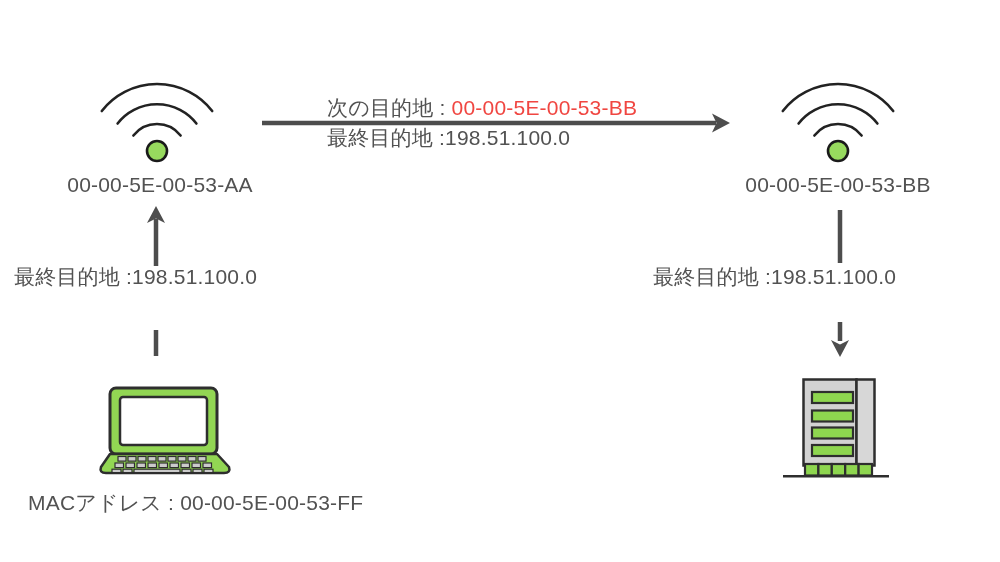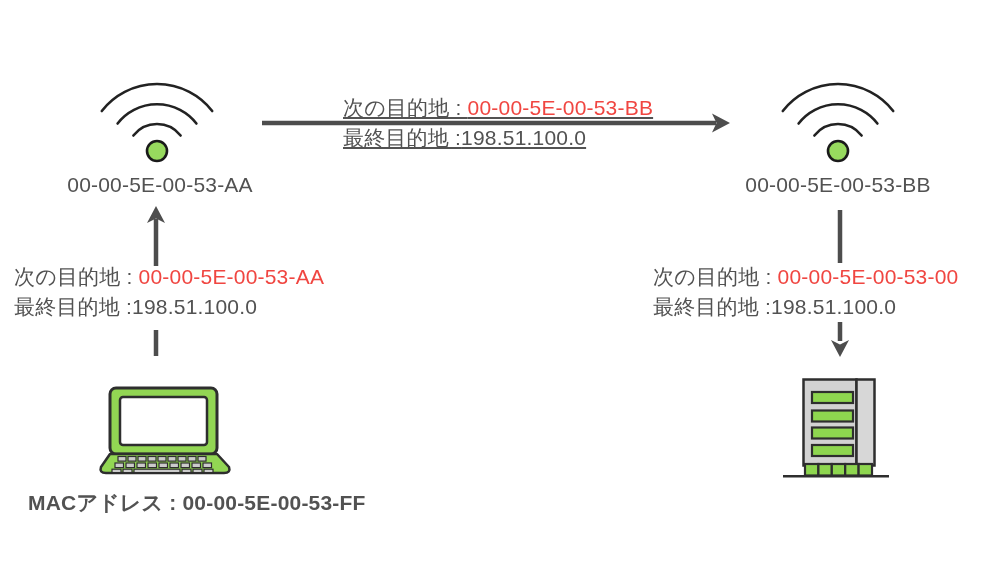--- a/index.html
+++ b/index.html
@@ -40,44 +40,42 @@
     <path d="M 33.4 63.5 A 30 30 0 0 1 80.6 63.5" fill="none" stroke="#222222" stroke-width="2.6" stroke-linecap="round"></path>
     <circle cx="57" cy="79" r="10" fill="#97DA5E" stroke="#1A1A1A" stroke-width="2.6"></circle>
   </svg>
   <div class="txt center" style="left:838px; top:170px;">00-00-5E-00-53-BB</div>
 
   <svg class="abs" style="left:260px; top:112px;" width="475" height="22" viewBox="0 0 475 22">
     <rect class="shaft" x="2" y="8.75" width="454" height="4.5"></rect>
     <polygon class="head" points="452,1.5 470,11 452,20.5 456.5,11"></polygon>
   </svg>
 
-  <div class="txt" style="left:343px; top:93px;text-decoration:underline;">
+  <div class="txt" style="left:327px; top:93px;">
     <div><span>次の目的地 : </span><span class="red">00-00-5E-00-53-BB</span></div>
     <div><span>最終目的地 :</span><span>198.51.100.0</span></div>
   </div>
 
   <svg class="abs" style="left:145px; top:204px;" width="22" height="155" viewBox="0 0 22 155">
     <polygon class="head" points="11,2 20,19 11,14.5 2,19"></polygon>
     <rect class="shaft" x="8.75" y="15" width="4.5" height="47"></rect>
     <rect class="shaft" x="8.75" y="126" width="4.5" height="26"></rect>
   </svg>
 
   <div class="txt" style="left:14px; top:262px;">
-    <div><span>次の目的地 : </span><span class="red">00-00-5E-00-53-AA</span></div>
     <div><span>最終目的地 :</span><span>198.51.100.0</span></div>
   </div>
 
   <svg class="abs" style="left:829px; top:208px;" width="22" height="152" viewBox="0 0 22 152">
     <rect class="shaft" x="8.75" y="2" width="4.5" height="53"></rect>
     <rect class="shaft" x="8.75" y="114" width="4.5" height="19"></rect>
     <polygon class="head" points="11,149 2,132 11,136.5 20,132"></polygon>
   </svg>
 
   <div class="txt" style="left:653px; top:262px;">
-    <div><span>次の目的地 : </span><span class="red">00-00-5E-00-53-00</span></div>
     <div><span>最終目的地 :</span><span>198.51.100.0</span></div>
   </div>
 
   <svg class="abs" style="left:98px; top:386px;" width="135" height="92" viewBox="0 0 135 92">
     <rect x="12" y="2" width="107" height="66" rx="6" fill="#92D653" stroke="#2E2E2E" stroke-width="3"></rect>
     <rect x="22" y="11" width="87" height="48" rx="3" fill="#FFFFFF" stroke="#2E2E2E" stroke-width="2.5"></rect>
     <path d="M12 68 L119 68 L131 81 Q133 87 126 87 L8 87 Q1 87 3 81 Z" fill="#92D653" stroke="#2E2E2E" stroke-width="2.5" stroke-linejoin="round"></path>
     <g fill="#CBCBCB" stroke="#2E2E2E" stroke-width="1.2">
       <rect x="20" y="70.5" width="8" height="4.6"></rect>
         <rect x="30" y="70.5" width="8" height="4.6"></rect>
@@ -99,21 +97,21 @@
       <rect x="105" y="77" width="8.5" height="4.6"></rect>
       <rect x="14" y="83.2" width="9" height="3.4"></rect>
         <rect x="25" y="83.2" width="9" height="3.4"></rect>
       <rect x="36" y="83.2" width="46" height="3.4"></rect>
       <rect x="84" y="83.2" width="9" height="3.4"></rect>
         <rect x="95" y="83.2" width="9" height="3.4"></rect>
       <rect x="106" y="83.2" width="9" height="3.4"></rect>
     </g>
   </svg>
 
-  <div class="txt" style="left:28px; top:488px;font-weight:bold;">
+  <div class="txt" style="left:28px; top:488px;">
     <div><span>MACアドレス : </span><span>00-00-5E-00-53-FF</span></div>
   </div>
 
   <svg class="abs" style="left:781px; top:375px;" width="110" height="104" viewBox="0 0 110 104">
     <rect x="22.5" y="4.5" width="53" height="86" fill="#D2D2D2" stroke="#2E2E2E" stroke-width="2.5"></rect>
     <rect x="75.5" y="4.5" width="18" height="86" fill="#D7D7D7" stroke="#2E2E2E" stroke-width="2.5"></rect>
     <g fill="#8ED64F" stroke="#2E2E2E" stroke-width="2.2">
       <rect x="31" y="17" width="41" height="11"></rect>
       <rect x="31" y="35.5" width="41" height="11"></rect>
       <rect x="31" y="52.5" width="41" height="11"></rect>

